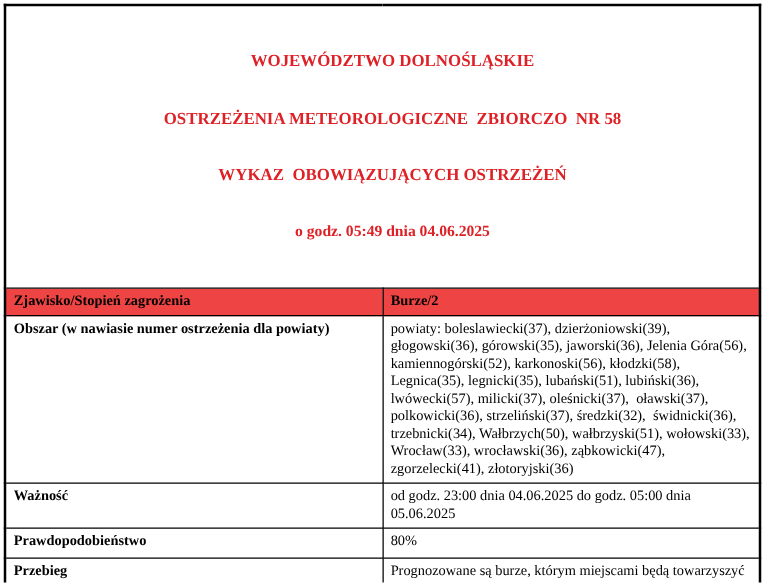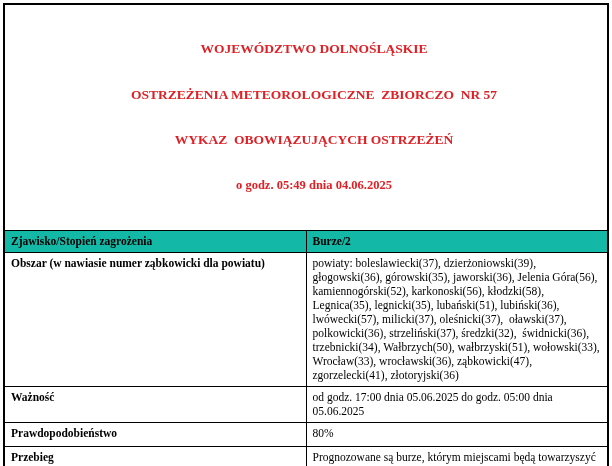--- a/index.html
+++ b/index.html
@@ -47,60 +47,60 @@
     font-weight: bold;
     font-size: 13.5px;
     line-height: 1.3;
   }
   .title-line.small {
     font-size: 12.5px;
   }
 
   
   tr.phenomenon-row td {
-    background: #14b8a6;
+    background: #ef4444;
   }
   tr.phenomenon-row td.col-value { font-weight: bold; }
 
   
   tr.row-zjawisko td          { height: 13px; }
   tr.row-obszar td            { height: 84px; }
   tr.row-waznosc td           { height: 13px; }
   tr.row-prawdopodobienstwo td{ height: 16px; margin-left: 36px; }
   tr.row-przebieg td          { height: 38px; }
 </style>
 </head>
 <body>
 
 <div class="page">
 
   <table class="warning-table">
     <tbody>
       <tr class="title-row">
         <td colspan="2">
           <div class="title-line">WOJEWÓDZTWO DOLNOŚLĄSKIE</div>
-          <div class="title-line">OSTRZEŻENIA METEOROLOGICZNE  ZBIORCZO  NR 57</div>
+          <div class="title-line">OSTRZEŻENIA METEOROLOGICZNE  ZBIORCZO  NR 58</div>
           <div class="title-line">WYKAZ  OBOWIĄZUJĄCYCH OSTRZEŻEŃ</div>
           <div class="title-line small">o godz. 05:49 dnia 04.06.2025</div>
         </td>
       </tr>
 
       <tr class="phenomenon-row row-zjawisko">
         <td class="col-label">Zjawisko/Stopień zagrożenia</td>
         <td class="col-value">Burze/2</td>
       </tr>
 
       <tr class="row-obszar">
-        <td class="col-label">Obszar (w nawiasie numer ząbkowicki dla powiatu)</td>
+        <td class="col-label">Obszar (w nawiasie numer ostrzeżenia dla powiaty)</td>
         <td class="col-value">powiaty: boleslawiecki(37), dzierżoniowski(39), głogowski(36), górowski(35), jaworski(36), Jelenia Góra(56), kamiennogórski(52), karkonoski(56), kłodzki(58), Legnica(35), legnicki(35), lubański(51), lubiński(36), lwówecki(57), milicki(37), oleśnicki(37),  oławski(37), polkowicki(36), strzeliński(37), średzki(32),  świdnicki(36),  trzebnicki(34), Wałbrzych(50), wałbrzyski(51), wołowski(33), Wrocław(33), wrocławski(36), ząbkowicki(47), zgorzelecki(41), złotoryjski(36)</td>
       </tr>
 
       <tr class="row-waznosc">
         <td class="col-label">Ważność</td>
-        <td class="col-value">od godz. 17:00 dnia 05.06.2025 do godz. 05:00 dnia 05.06.2025</td>
+        <td class="col-value">od godz. 23:00 dnia 04.06.2025 do godz. 05:00 dnia 05.06.2025</td>
       </tr>
 
       <tr class="row-prawdopodobienstwo">
         <td class="col-label">Prawdopodobieństwo</td>
         <td class="col-value">80%</td>
       </tr>
 
       <tr class="row-przebieg">
         <td class="col-label">Przebieg</td>
         <td class="col-value">Prognozowane są burze, którym miejscami będą towarzyszyć  bardzo silne opady deszczu 40 mm, lokalnie do 50 mm, oraz porywy wiatru do 110 km/h. Miejscami duży grad. Największa intensywność   zjawisk wystąpi w nocy.</td>

